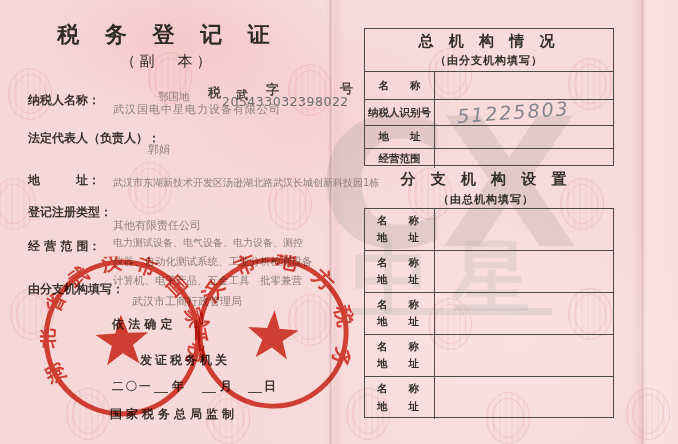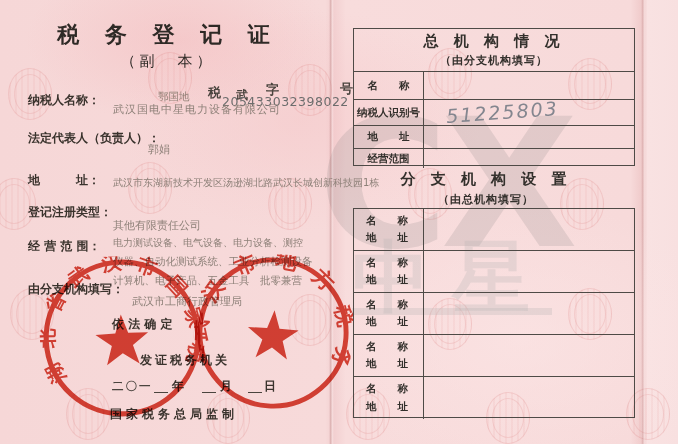--- a/index.html
+++ b/index.html
@@ -24,21 +24,21 @@
   
   .serial{position:absolute;left:158px;top:78px;width:210px;height:32px;}
   .serial span{position:absolute;white-space:nowrap;}
   .ser-prefix{left:0;top:12px;font-size:10.5px;color:#938177;}
   .ser-c1{left:50px;top:6px;font-size:13px;font-weight:bold;color:#4a443e;}
   .ser-c2{left:78px;top:9px;font-size:12px;font-weight:bold;color:#4a443e;}
   .ser-c3{left:108px;top:3px;font-size:13px;font-weight:bold;color:#4a443e;}
   .ser-num{left:64px;top:16px;font-size:12.5px;color:#6d6d6d;letter-spacing:.5px;}
   .ser-suffix{left:182px;top:2px;font-size:13px;font-weight:bold;color:#4a443e;}
   
-  .tbl{position:absolute;left:353px;width:282px;border:1px solid #4e4a46;box-sizing:border-box;}
+  .tbl{position:absolute;left:364px;width:250px;border:1px solid #4e4a46;box-sizing:border-box;}
   .t1{top:28px;height:138px;}
   .t1 .hdr{height:42px;border-bottom:1px solid #4e4a46;display:flex;flex-direction:column;align-items:center;justify-content:center;}
   .t1-title{font-size:15px;font-weight:bold;color:#33302c;letter-spacing:5px;}
   .t1-sub{font-size:11px;font-weight:bold;color:#33302c;letter-spacing:1px;margin-top:2px;}
   .trow{display:flex;border-bottom:1px solid #4e4a46;box-sizing:border-box;}
   .trow:last-child{border-bottom:none;}
   .tlabel{width:70px;border-right:1px solid #4e4a46;box-sizing:border-box;display:flex;align-items:center;justify-content:center;
     font-size:10.5px;font-weight:bold;color:#33302c;white-space:nowrap;overflow:hidden;}
   .tval{flex:1;position:relative;}
   .hand{position:absolute;left:22px;top:1px;font-size:19px;font-style:italic;color:#84868f;transform:rotate(-4deg);letter-spacing:2px;white-space:nowrap;}

